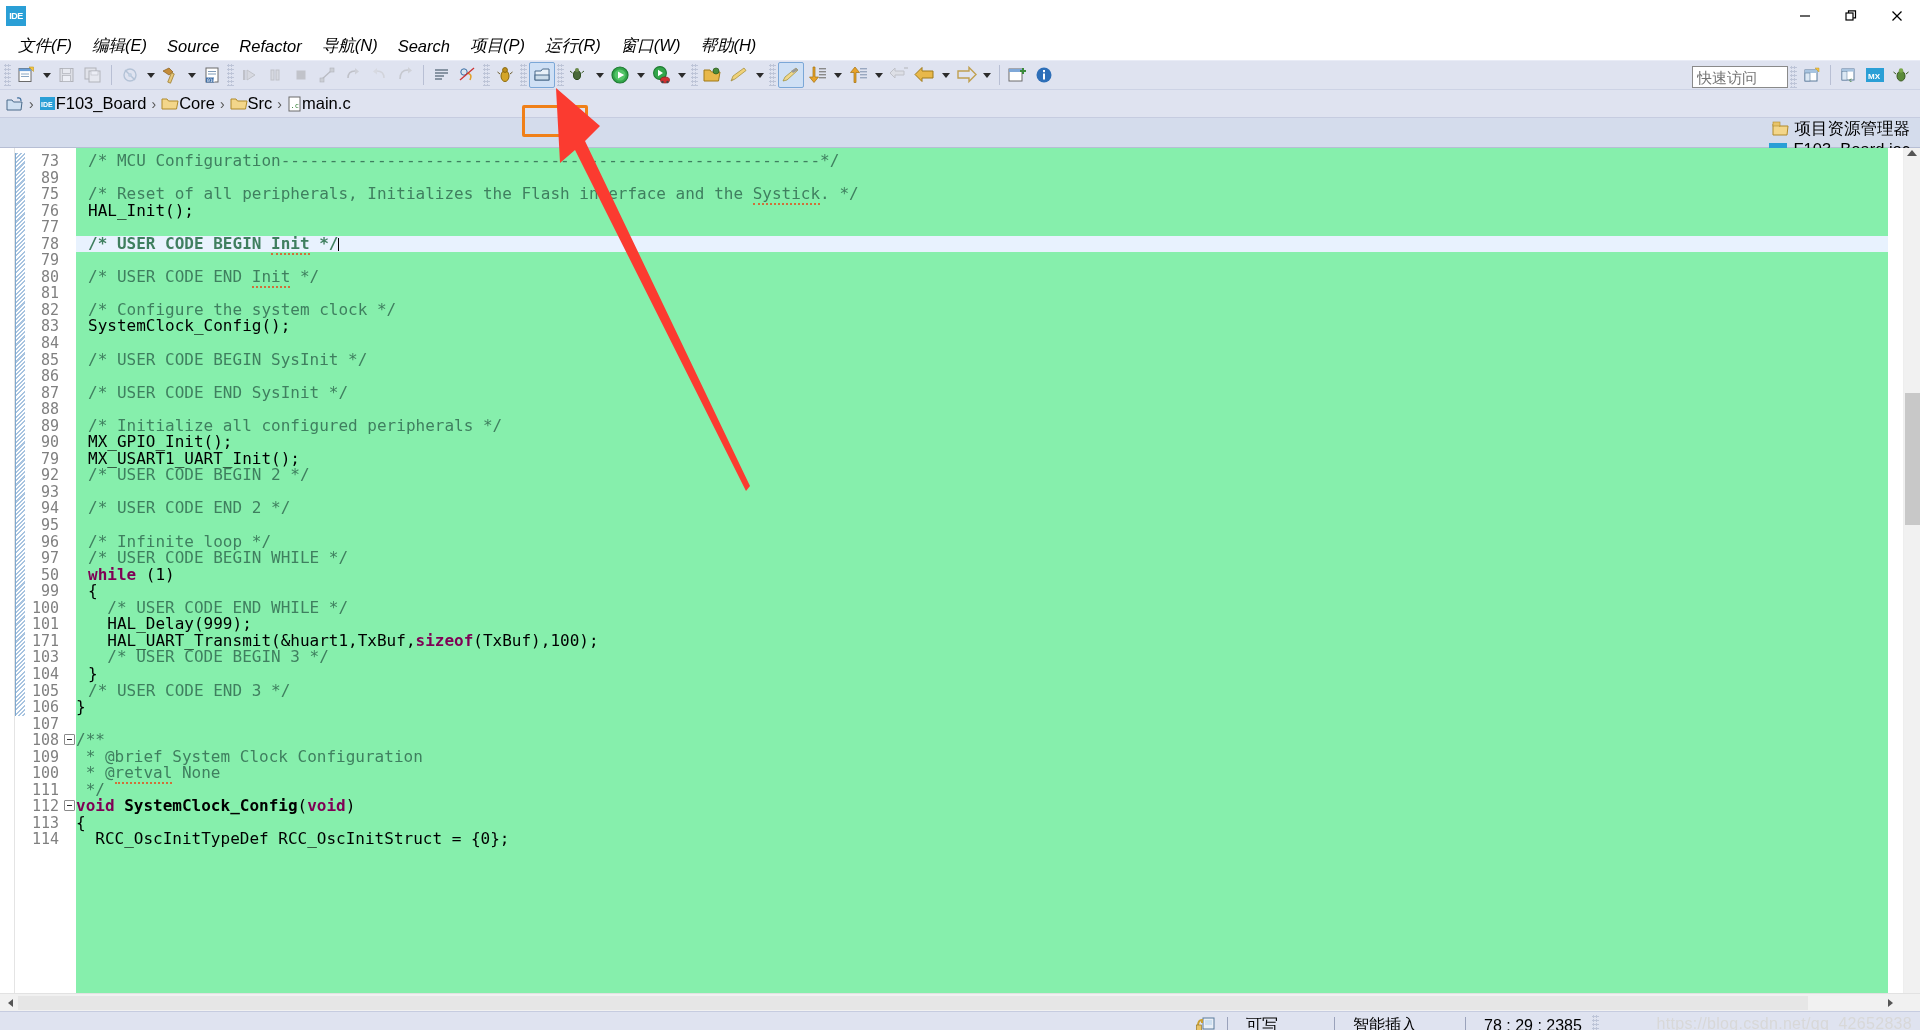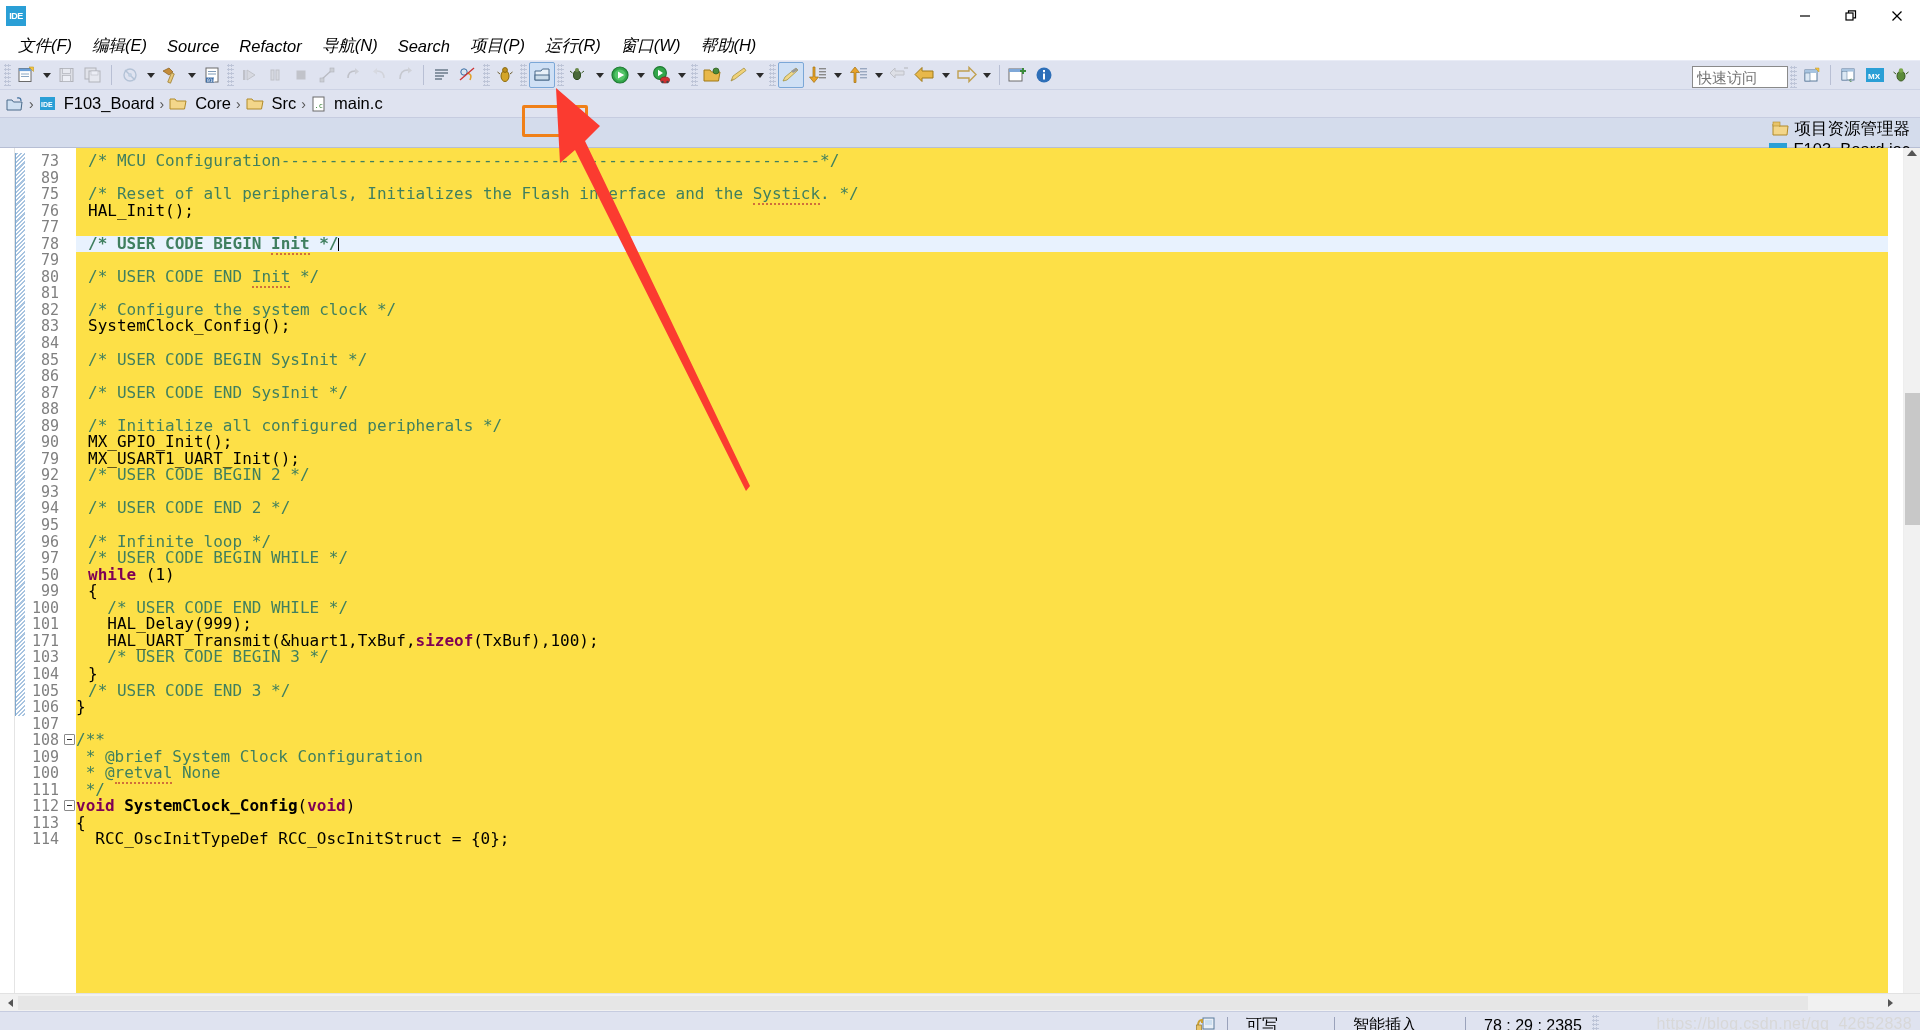--- a/index.html
+++ b/index.html
@@ -77,21 +77,21 @@
     font-size:15px; color:#000; padding:0 4px; line-height:20px;
   }
   #perspective-icons { display:flex; align-items:center; padding-right:6px; }
 
   
   #breadcrumb {
     height:28px; background:#dfe3f0; display:flex; align-items:center;
     padding-left:6px; font-size:16.5px; border-bottom:1px solid #c6cce0;
   }
   .bc-sep { color:#555; margin:0 5px; font-size:14px; }
-  .bc-item { display:flex; align-items:center; gap:8px; }
+  .bc-item { display:flex; align-items:center; gap:0; }
 
   
   #tabbar {
     height:30px; background:#d4dcec; display:flex; align-items:flex-end;
     position:relative; border-bottom:1px solid #b6bed4;flex-direction:column;
   }
   .tab {
     height:26px; display:flex; align-items:center; gap:6px;
     padding:0 10px; font-size:16.5px; color:#000; white-space:nowrap;
   }
@@ -99,21 +99,21 @@
     background:#ffffff; border:1px solid #b6bed4; border-bottom:1px solid #fff;
     border-radius:3px 3px 0 0; height:27px; margin-bottom:-1px;
   }
   .tab-close { font-size:13px; color:#444; margin-left:4px; }
   #tab-view-ctrls {
     margin-left:auto; display:flex; align-items:center; gap:9px; padding-right:10px;
     padding-bottom:4px;
   }
 
   
-  #editor-wrap { position:relative; height:845px; display:flex; background:#fde047; }
+  #editor-wrap { position:relative; height:845px; display:flex; background:#86efac; }
   #anno-marker { width:15px; background:#fff; border-right:1px solid #e4e4e4; }
   #gutter {
     width:48px; background:#fff; text-align:right; padding-right:4px;
     font-family:"DejaVu Sans Mono", monospace; font-size:15px; color:#808080;
     padding-top:5px; position:relative;
   }
   #folding { width:13px; background:#fff; position:relative; padding-top:5px; }
   #code {
     flex:1; font-family:"DejaVu Sans Mono", monospace; font-size:16px;
     padding-top:5px; position:relative; overflow:hidden; white-space:pre;

